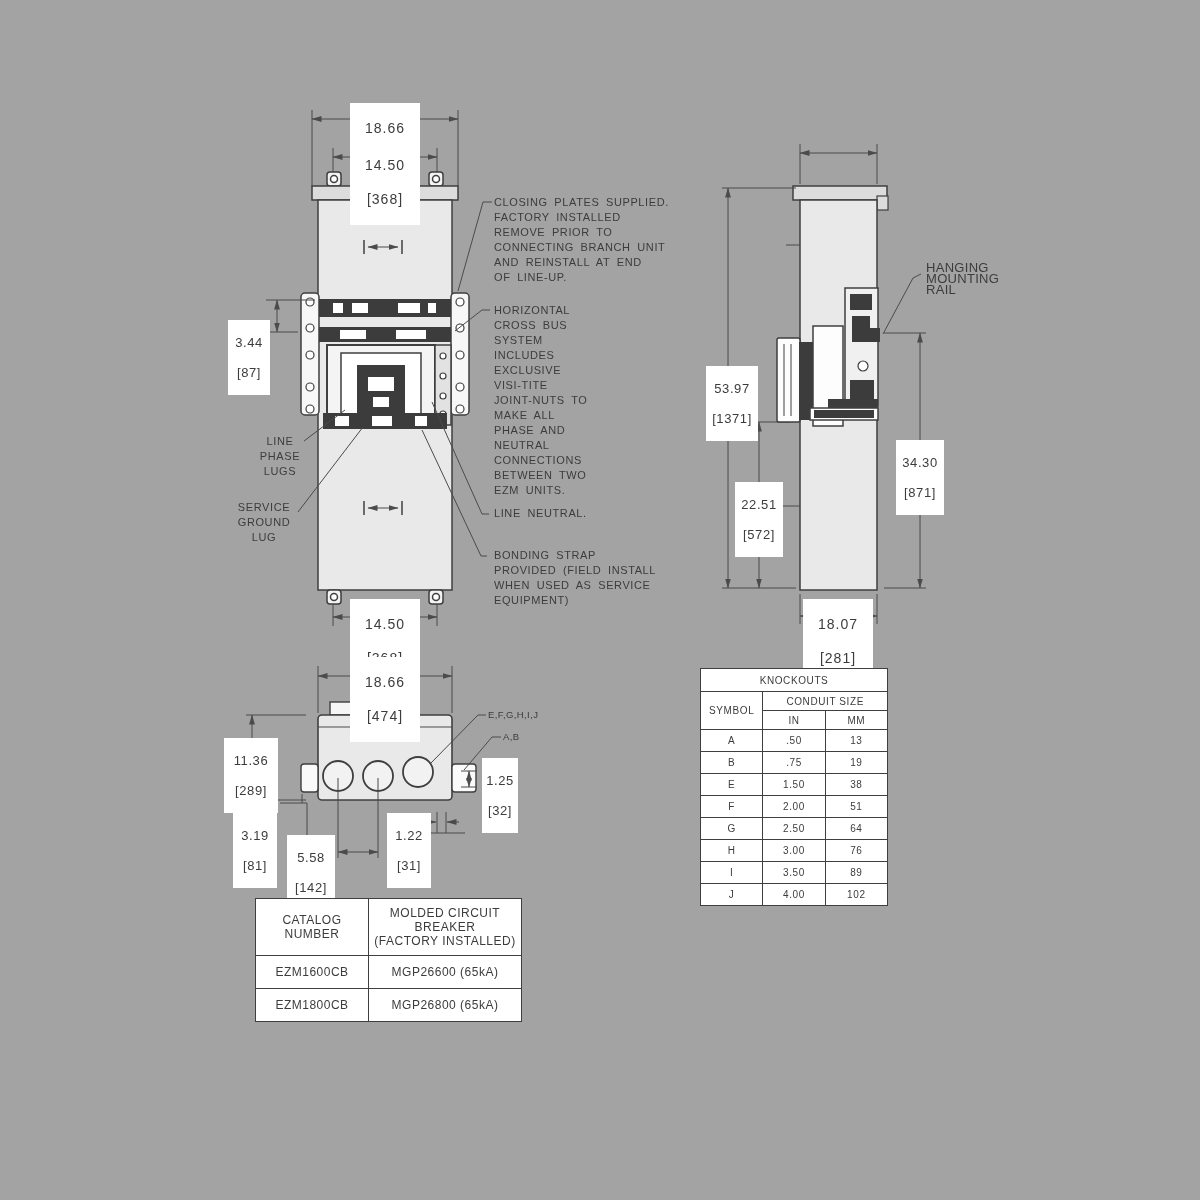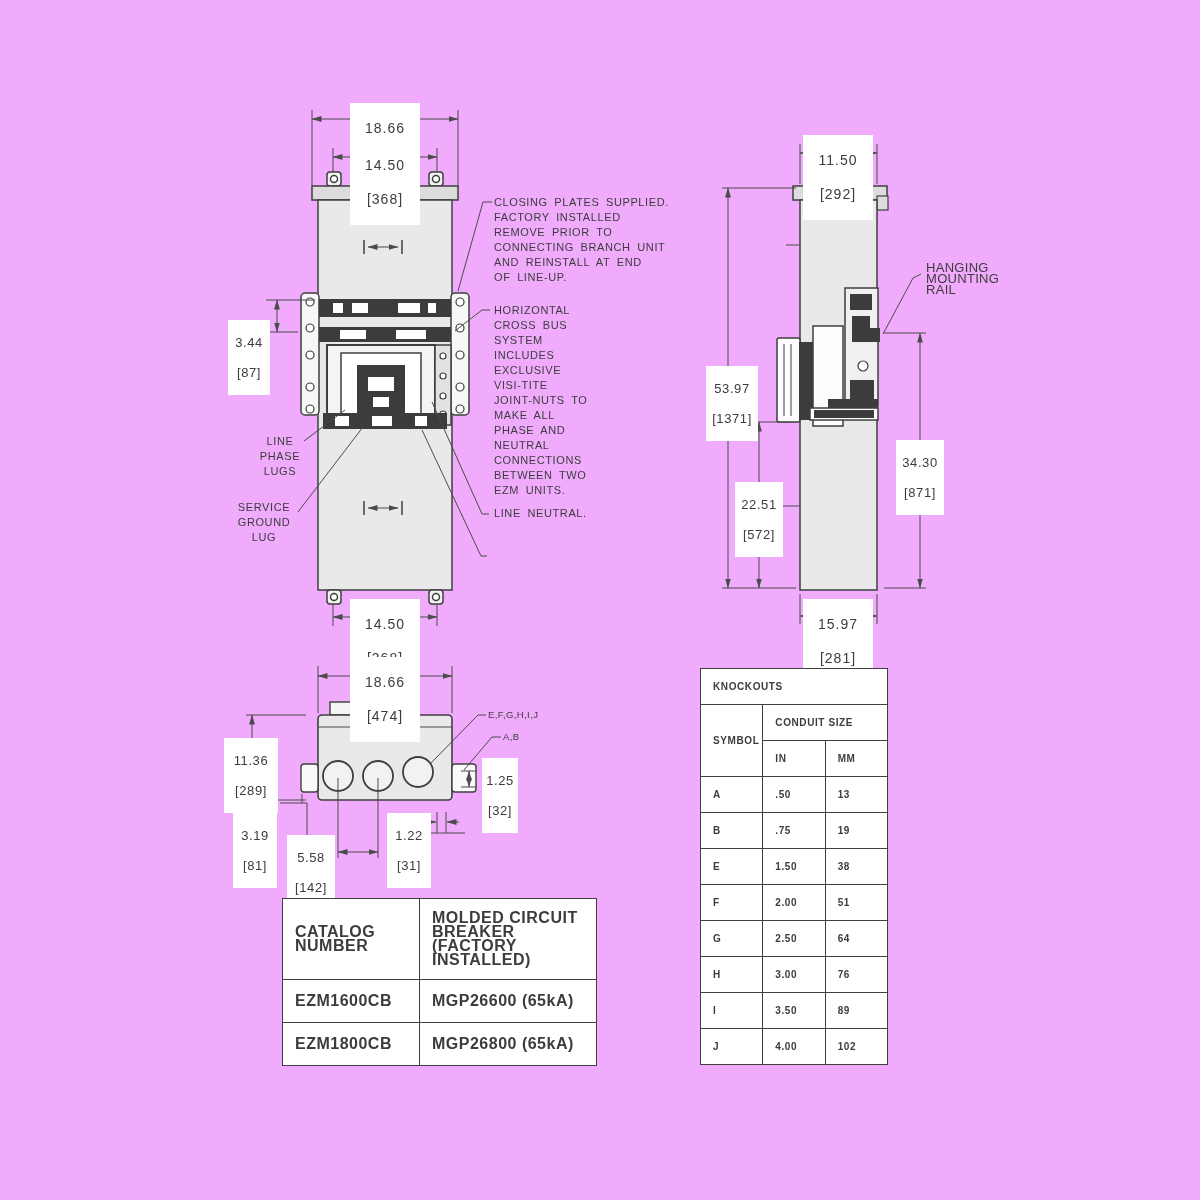--- a/index.html
+++ b/index.html
@@ -1,33 +1,33 @@
 <!DOCTYPE html>
 <html><head>
 <meta charset="utf-8">
 <style>
   html,body{margin:0;padding:0;background:#fff;}
-  .canvas{position:relative;width:1200px;height:1200px;background:#f0abfc;overflow:hidden;
+  .canvas{position:relative;width:1200px;height:1200px;background:#a3a3a3;overflow:hidden;
           font-family:"Liberation Sans",sans-serif;color:#3b3b3b;}
   .canvas svg{position:absolute;left:0;top:0;}
   .dim{position:absolute;background:#fff;text-align:center;font-size:14px;line-height:17px;
        letter-spacing:1px;color:#3c3c3c;white-space:pre-line;}
   .dim.small{font-size:13px;line-height:15px;letter-spacing:.6px;}
   .anno{position:absolute;font-size:11px;line-height:15px;letter-spacing:.6px;word-spacing:3px;
         white-space:pre-line;color:#3c3c3c;}
   .anno.center{text-align:center;}
   .tiny{position:absolute;font-size:13px;line-height:11px;letter-spacing:.3px;white-space:pre-line;color:#3c3c3c;}
   .ko-label{position:absolute;font-size:9.5px;letter-spacing:.4px;color:#3c3c3c;white-space:nowrap;}
   table.tbl{position:absolute;border-collapse:collapse;table-layout:fixed;background:#fff;}
-  table.tbl td,table.tbl th{border:1.5px solid #3f3f3f;padding:12px;text-align:left;vertical-align:middle;
-        font-weight:bold;color:#3c3c3c;}
+  table.tbl td,table.tbl th{border:1.5px solid #3f3f3f;padding:0;text-align:center;vertical-align:middle;
+        font-weight:normal;color:#3c3c3c;}
   #knockouts{left:700px;top:668px;width:188px;font-size:10px;letter-spacing:.6px;}
   #knockouts .c1{width:62px;} #knockouts .c2{width:63px;margin-top:47px;} #knockouts .c3{width:63px;border-radius:9px;}
   #knockouts .title{height:23px;} #knockouts .hdr{height:19px;} #knockouts .row{height:22px;}
-  #catalog{left:255px;top:898px;width:264px;font-size:16px;letter-spacing:.5px;margin-left:27px;}
+  #catalog{left:255px;top:898px;width:264px;font-size:12px;letter-spacing:.5px;}
   #catalog .c1{width:112px;} #catalog .c2{width:152px;}
   #catalog .hdr{height:57px;white-space:pre-line;line-height:14px;}
   #catalog .row{height:33px;}
   .notes{position:absolute;left:240px;top:1038px;width:540px;font-size:11.5px;line-height:15.5px;
          letter-spacing:.3px;word-spacing:1px;white-space:pre-line;color:#3c3c3c;}
 </style>
 </head>
 <body>
 
 <div class="canvas">
@@ -250,39 +250,39 @@
 CONNECTIONS
 BETWEEN TWO
 EZM UNITS.</div>
 <div class="anno" style="left:494px;top:195px;width:195px">CLOSING PLATES SUPPLIED.
 FACTORY INSTALLED
 REMOVE PRIOR TO
 CONNECTING BRANCH UNIT
 AND REINSTALL AT END
 OF LINE-UP.</div>
 <div class="anno" style="left:494px;top:506px;width:120px">LINE NEUTRAL.</div>
-
-<div class="dim" style="left:803px;top:135px;width:70px">
-  <div>11.50</div>
-  <div>[292]</div>
-</div>
+<div class="anno" style="left:494px;top:548px;width:185px">BONDING STRAP
+PROVIDED (FIELD INSTALL
+WHEN USED AS SERVICE
+EQUIPMENT)</div>
+
 <div class="dim small" style="left:706px;top:366px;width:52px">
   <div>53.97</div>
   <div>[1371]</div>
 </div>
 <div class="dim small" style="left:735px;top:482px;width:48px">
   <div>22.51</div>
   <div>[572]</div>
 </div>
 <div class="dim small" style="left:896px;top:440px;width:48px">
   <div>34.30</div>
   <div>[871]</div>
 </div>
 <div class="dim" style="left:803px;top:599px;width:70px">
-  <div>15.97</div>
+  <div>18.07</div>
   <div>[281]</div>
 </div>
 <div class="tiny" style="left:926px;top:262px;width:58px">HANGING
 MOUNTING
 RAIL</div>
 
 <div class="dim" style="left:350px;top:657px;width:70px">
   <div>18.66</div>
   <div>[474]</div>
 </div>

